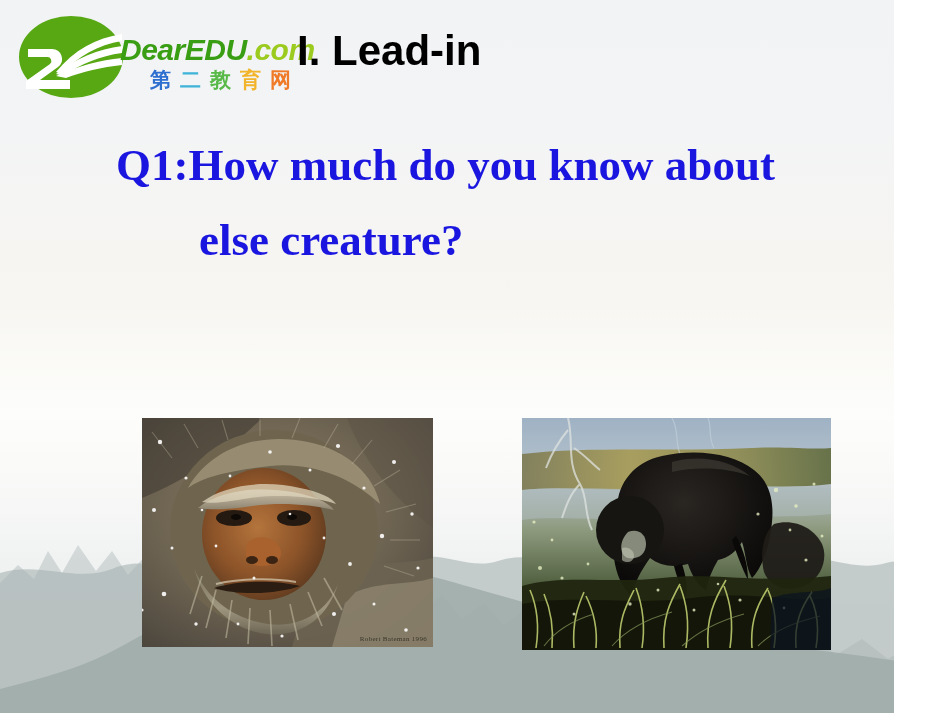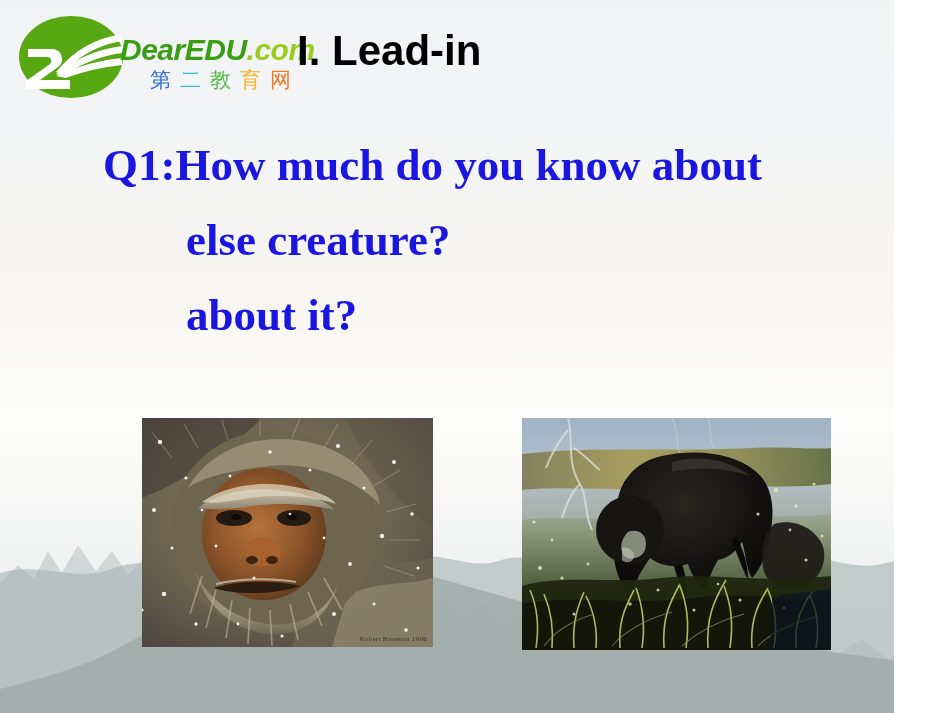--- a/index.html
+++ b/index.html
@@ -75,21 +75,21 @@
     white-space: nowrap;
     line-height: 1;
   }
   .wm-main { color: #3a9e14; }
   .wm-com  { color: #9ccb1f; }
   #logo-cn {
     position: absolute;
     left: 136px;
     top: 60px;
     font-family: "DejaVu Sans", sans-serif;
-    font-weight: normal;
+    font-weight: bold;
     font-size: 21px;
     letter-spacing: 9px;
     white-space: nowrap;
     line-height: 1;
   }
   .cn1 { color: #2f6fd0; }
   .cn2 { color: #3fb3d8; }
   .cn3 { color: #57b948; }
   .cn4 { color: #f2b42a; }
   .cn5 { color: #ef7a27; }
@@ -103,21 +103,21 @@
     font-size: 42px;
     color: #000000;
     letter-spacing: 0px;
     white-space: nowrap;
     line-height: 1;
   }
 
   
   #question-block {
     position: absolute;
-    left: 103px;
+    left: 116px;
     top: 128px;
     width: 800px;
   }
   .q-line {
     font-family: "Liberation Serif", serif;
     font-weight: bold;
     color: #1a16e0;
     font-size: 45px;
     line-height: 75px;
     white-space: nowrap;
@@ -205,21 +205,20 @@
         <span class="cn1">第</span><span class="cn2">二</span><span class="cn3">教</span><span class="cn4">育</span><span class="cn5">网</span>
       </div>
     </div>
   </div>
 
   <div id="slide-title">I. Lead-in</div>
 
   <div id="question-block">
     <div class="q-line">Q1:How much do you know about</div>
     <div class="q-line q-indent">else creature?</div>
-    <div class="q-line q-indent">about it?</div>
   </div>
 
   <div class="photo" id="photo-yeti-face">
     <svg viewBox="0 0 291 229" preserveAspectRatio="none">
       <defs>
         <radialGradient id="furBack" cx="45%" cy="40%" r="80%">
           <stop offset="0%" stop-color="#8d7f63"></stop>
           <stop offset="55%" stop-color="#6b6150"></stop>
           <stop offset="100%" stop-color="#46413a"></stop>
         </radialGradient>

